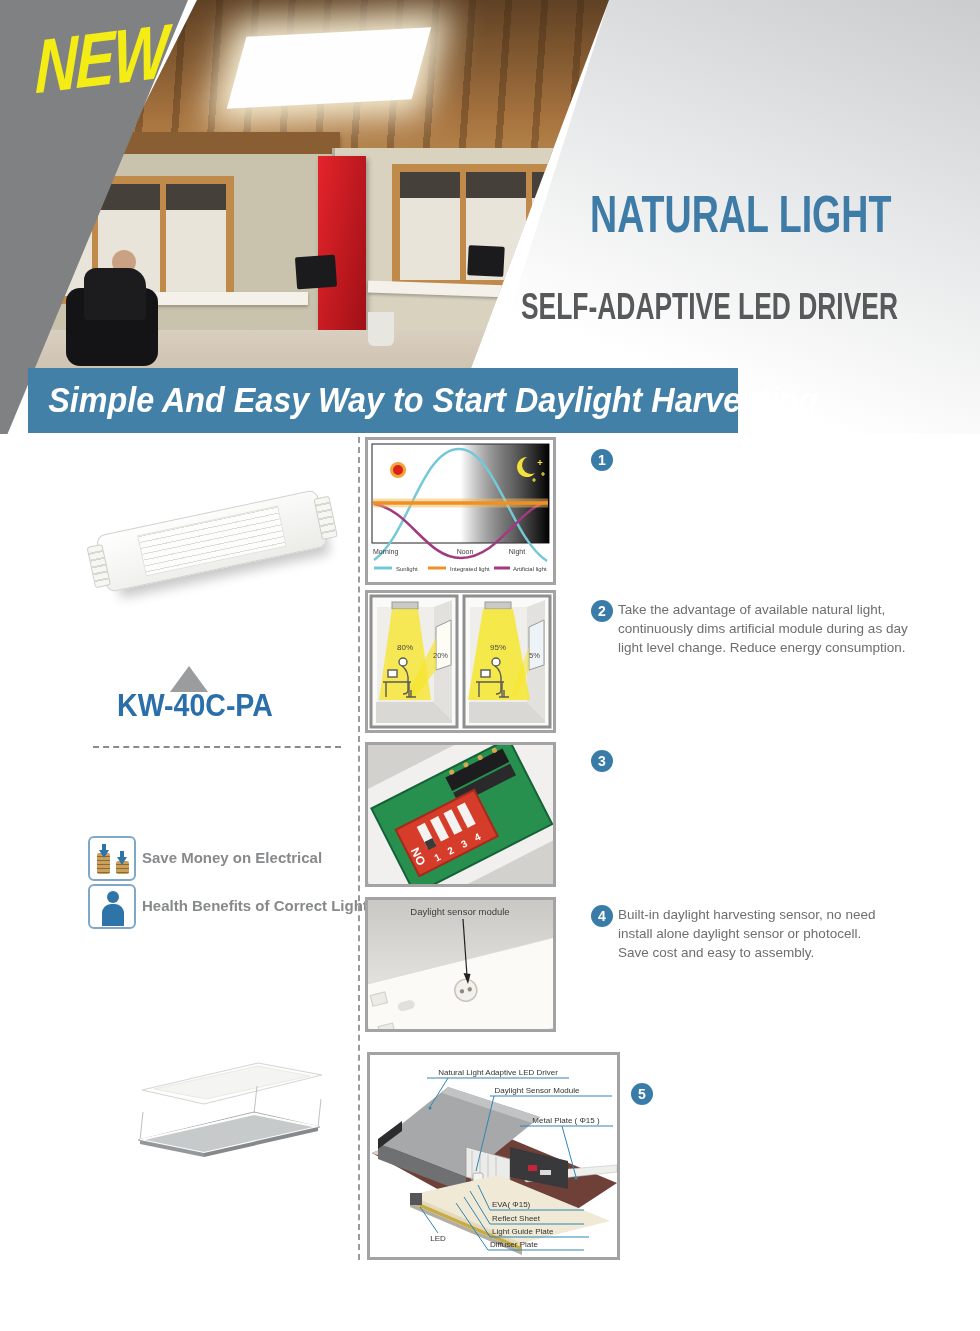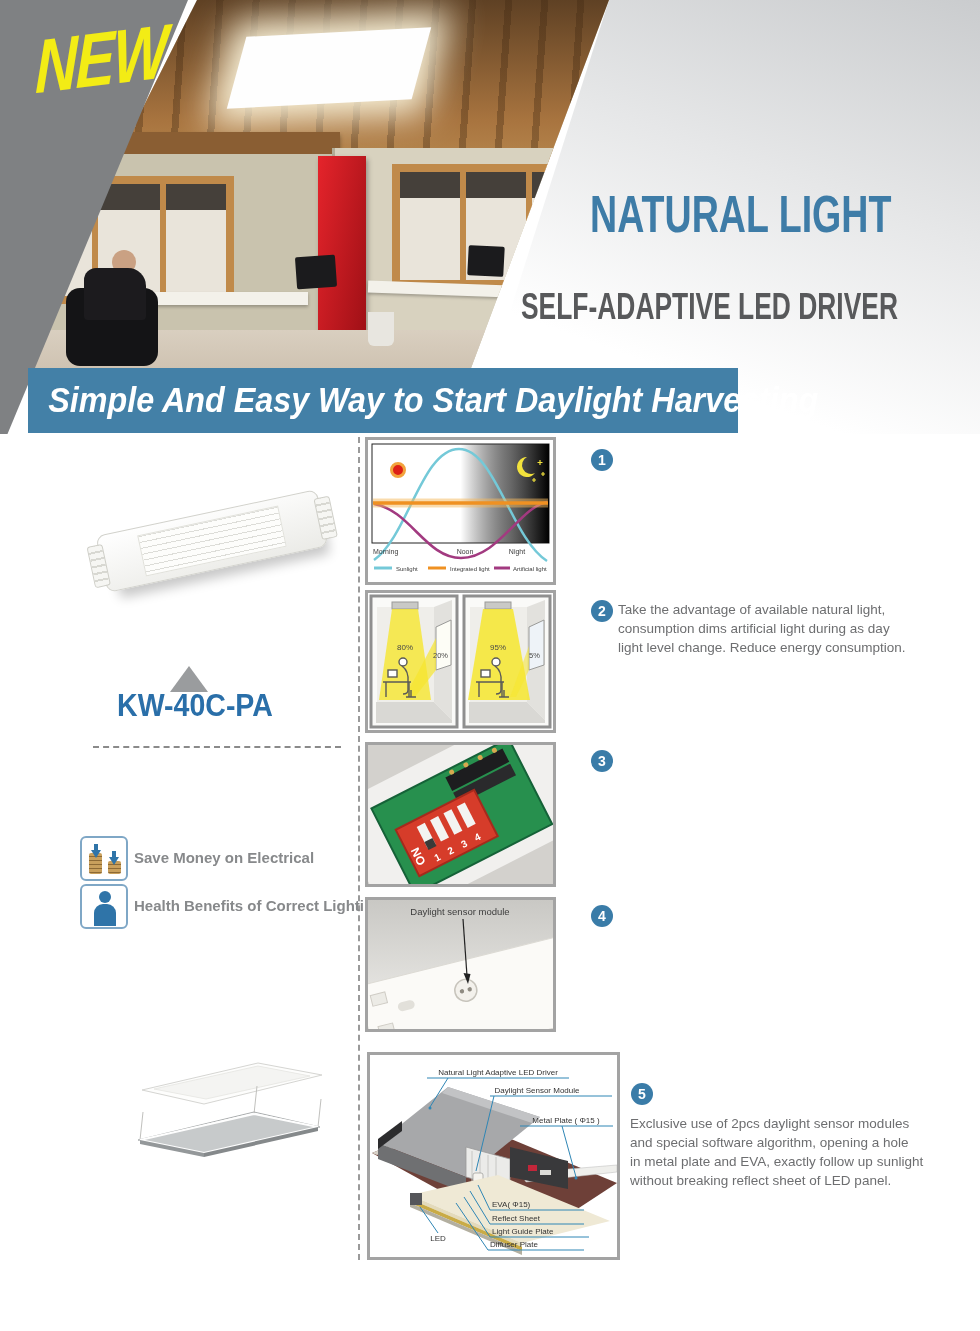--- a/index.html
+++ b/index.html
@@ -71,21 +71,21 @@
     background:repeating-linear-gradient(#f6f6f3 0 5px, #d8d8d2 5px 7px); border:1px solid #cfcfc8; border-radius:3px; }
   .cap-l { left:-12px; } .cap-r { right:-12px; }
   .driver-label { position:absolute; left:40px; right:40px; top:7px; bottom:7px; background:#fdfdfb;
     border:1px solid #e1e1db;
     background-image:repeating-linear-gradient(180deg, rgba(160,160,150,.35) 0 1px, rgba(0,0,0,0) 1px 6px); }
   .tri-up { position:absolute; left:170px; top:666px; width:0; height:0;
     border-left:19px solid transparent; border-right:19px solid transparent; border-bottom:26px solid #9a9c9e; }
   .model { position:absolute; left:75px; top:688px; width:240px; text-align:center;
     font-size:31px; font-weight:bold; color:#2a6fa9; transform:scale(.92,1); white-space:nowrap; }
 
-  .brow { position:absolute; left:80px; width:270px; height:46px;text-decoration:underline; }
+  .brow { position:absolute; left:88px; width:270px; height:46px;text-decoration:underline; }
   .bicon { position:absolute; left:0; top:0; width:48px; height:45px; border:2px solid #7fa7c6; border-radius:6px; background:#fff; }
   .blabel { position:absolute; left:54px; top:13px; width:215px; font-size:15px; font-weight:bold; color:#87898b; white-space:nowrap; }
   
   .stack { position:absolute; bottom:5px; width:13px; border-radius:2px;
     background:repeating-linear-gradient(#c9a05c 0 3px, #8d6a35 3px 4px); }
   .st1 { left:7px; height:21px; } .st2 { left:26px; height:13px; }
   .darr { position:absolute; width:0; height:0; border-left:5px solid transparent; border-right:5px solid transparent; border-top:8px solid #2f74a8; }
   .stem { position:absolute; width:4px; height:7px; background:#2f74a8; }
   
   .phead { position:absolute; left:17px; top:5px; width:12px; height:12px; border-radius:50%; background:#2f74a8; }
@@ -385,26 +385,25 @@
         <text x="68" y="186" text-anchor="middle">LED</text>
         <line x1="68" y1="178" x2="50" y2="152" stroke="#2f86b5"></line>
       </g>
     </svg>
   </div>
 
   <div class="num" style="left:591px;top:449px">1</div>
 
   <div class="num" style="left:591px;top:600px">2</div>
   <div class="ftext" style="left:618px;top:600px">Take the advantage of available natural light,
-consumption dims artificial light during as day
+continuously dims artificial module during as day
 light level change. Reduce energy consumption.</div>
 
   <div class="num" style="left:591px;top:750px">3</div>
 
   <div class="num" style="left:591px;top:905px">4</div>
+  <div class="ftext" style="left:618px;top:905px">Built-in daylight harvesting sensor, no need
+install alone daylight sensor or photocell.
+Save cost and easy to assembly.</div>
 
   <div class="num" style="left:631px;top:1083px">5</div>
-  <div class="ftext" style="left:630px;top:1114px">Exclusive use of 2pcs daylight sensor modules
-and special software algorithm, opening a hole
-in metal plate and EVA, exactly follow up sunlight
-without breaking reflect sheet of LED panel.</div>
 
 </div>
 
 </body></html>

